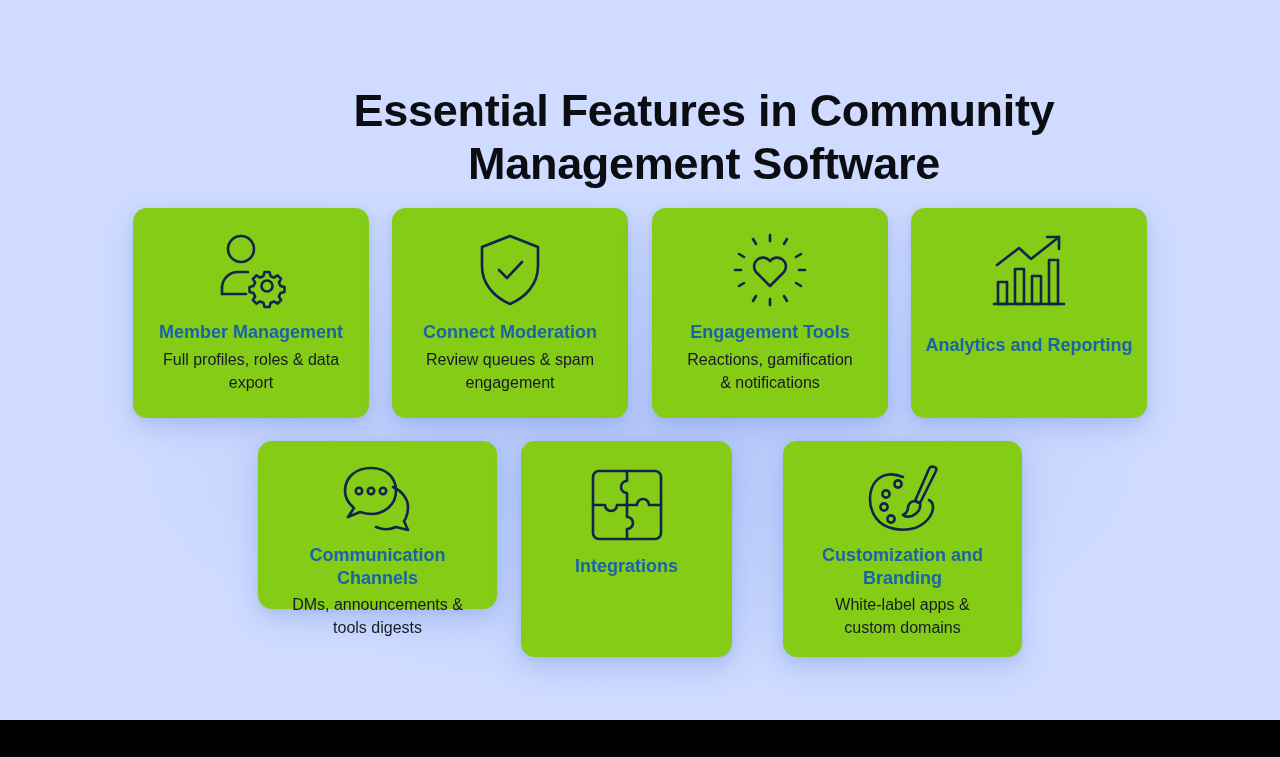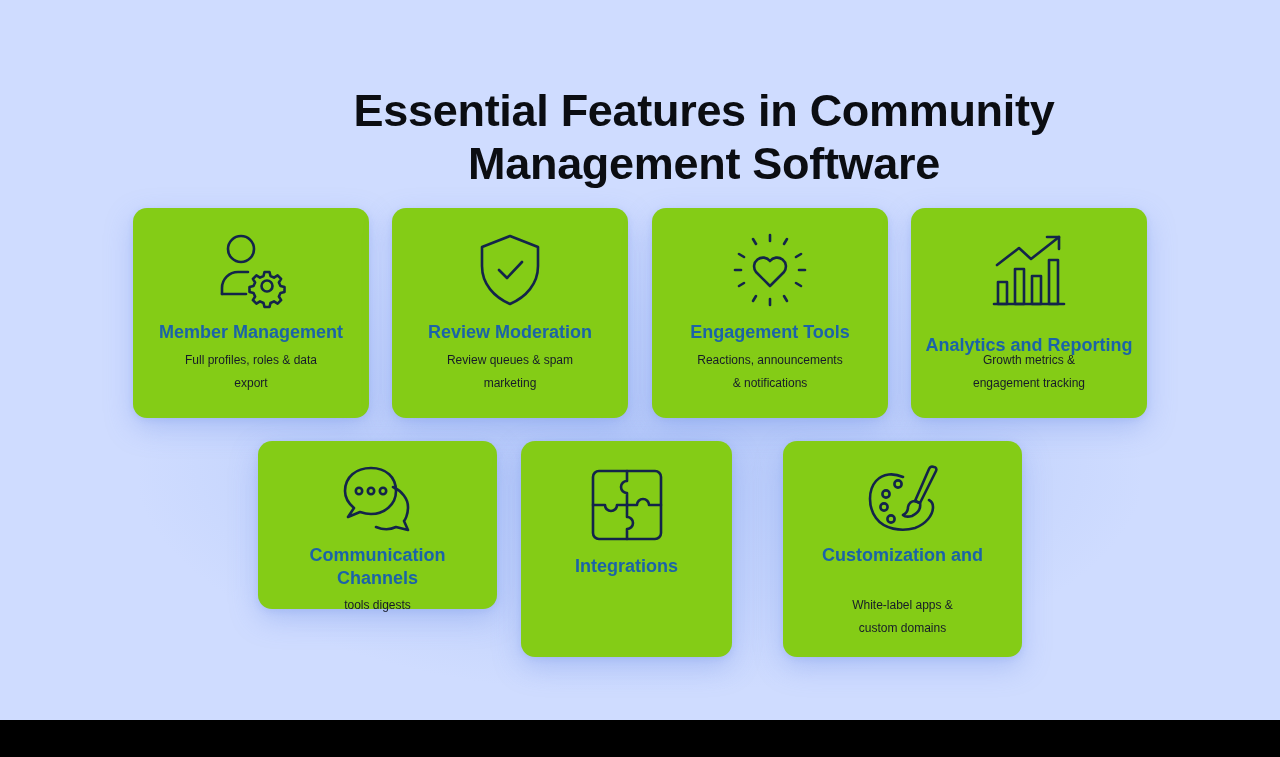--- a/index.html
+++ b/index.html
@@ -35,21 +35,21 @@
     position: absolute; left: 50%; transform: translateX(-50%);
     width: 80px; height: 80px;
   }
   .icon svg { width: 80px; height: 80px; display: block; }
   .card-title {
     position: absolute; left: 6px; right: 6px;
     color: #1b63a8; font-weight: 700; font-size: 18px; line-height: 23px;
   }
   .card-desc {
     position: absolute; left: 10px; right: 10px;
-    color: #161b29; font-size: 12px; line-height: 22.5px;
+    color: #161b29; font-size: 16px; line-height: 22.5px;
   }
 </style>
 </head>
 <body>
 
 <div class="canvas">
   <div class="glow"></div>
 
   <h1 class="title" style="margin:16px;padding-left:48px;">
     <span>Essential Features in Community</span>
@@ -75,24 +75,24 @@
     </div>
   </div>
 
   <div class="card" style="left:392px; top:208px; width:236px; height:210px;">
     <div class="icon" style="top:22px;">
       <svg viewBox="0 0 80 80" fill="none" stroke="#13244a" stroke-width="2.6" stroke-linecap="round" stroke-linejoin="round">
         <path d="M40 6 L68 17 V36 C68 54 56 67 40 74 C24 67 12 54 12 36 V17 Z"></path>
         <path d="M29 40 L37 48 L52 32"></path>
       </svg>
     </div>
-    <div class="card-title" style="top:113px;">Review Moderation</div>
+    <div class="card-title" style="top:113px;">Connect Moderation</div>
     <div class="card-desc" style="top:141px;">
       <div>Review queues &amp; spam</div>
-      <div>marketing</div>
+      <div>engagement</div>
     </div>
   </div>
 
   <div class="card" style="left:652px; top:208px; width:236px; height:210px;text-align:center;">
     <div class="icon" style="top:22px;">
       <svg viewBox="0 0 80 80" fill="none" stroke="#13244a" stroke-width="2.6" stroke-linecap="round" stroke-linejoin="round">
         <path d="M40 56 L26 42 A8.5 8.5 0 0 1 40 31 A8.5 8.5 0 0 1 54 42 Z"></path>
         <path d="M40 5 V11"></path>
           <path d="M40 69 V75"></path>
         <path d="M5 40 H11"></path>
@@ -102,59 +102,56 @@
         <path d="M23 71 L26 66"></path>
           <path d="M57 71 L54 66"></path>
         <path d="M9 24 L14 27"></path>
           <path d="M71 24 L66 27"></path>
         <path d="M9 56 L14 53"></path>
           <path d="M71 56 L66 53"></path>
       </svg>
     </div>
     <div class="card-title" style="top:113px;">Engagement Tools</div>
     <div class="card-desc" style="top:141px;">
-      <div>Reactions, announcements</div>
+      <div>Reactions, gamification</div>
       <div>&amp; notifications</div>
     </div>
   </div>
 
   <div class="card" style="left:911px; top:208px; width:236px; height:210px;">
     <div class="icon" style="top:24px;">
       <svg viewBox="0 0 80 80" fill="none" stroke="#13244a" stroke-width="2.6" stroke-linecap="round" stroke-linejoin="round">
         <path d="M5 72 H75"></path>
         <rect x="9" y="50" width="9" height="22"></rect>
         <rect x="26" y="37" width="9" height="35"></rect>
         <rect x="43" y="44" width="9" height="28"></rect>
         <rect x="60" y="28" width="9" height="44"></rect>
         <path d="M8 33 L30 16 L42 27 L70 5"></path>
         <path d="M58 5 H70 V17"></path>
       </svg>
     </div>
     <div class="card-title" style="top:113px;margin-top:13px;">Analytics and Reporting</div>
-    <div class="card-desc" style="top:141px;">
-      <div>Growth metrics &amp;</div>
-      <div>engagement tracking</div>
-    </div>
   </div>
 
   <div class="card" style="left:258px; top:441px; width:239px; height:168px;">
     <div class="icon" style="top:22px;">
       <svg viewBox="0 0 80 80" fill="none" stroke="#13244a" stroke-width="2.6" stroke-linecap="round" stroke-linejoin="round">
         <path d="M55 24 C64 28 70 36 70 44 C70 52 67 57 66 58 L70 67 L58 64 C52 67 45 67 38 64"></path>
         <path d="M33 5 C48 5 58 14 58 28 C58 42 46 51 33 51 C28 51 25 50 22 49 L10 54 L16 45 C10 40 7 34 7 28 C7 14 18 5 33 5 Z"></path>
         <circle cx="21" cy="28" r="3.2"></circle>
         <circle cx="33" cy="28" r="3.2"></circle>
         <circle cx="45" cy="28" r="3.2"></circle>
       </svg>
     </div>
     <div class="card-title" style="top:103px;">
       <div>Communication</div>
       <div>Channels</div>
     </div>
     <div class="card-desc" style="top:153px;">
+      <div>DMs, announcements &amp;</div>
       <div>tools digests</div>
     </div>
   </div>
 
   <div class="card" style="left:521px; top:441px; width:211px; height:216px;">
     <div class="icon" style="top:24px;">
       <svg viewBox="0 0 80 80" fill="none" stroke="#13244a" stroke-width="2.6" stroke-linecap="round" stroke-linejoin="round">
         <rect x="6" y="6" width="68" height="68" rx="6"></rect>
         <path d="M40 6 V16 A6 6 0 1 0 40 28 V40"></path>
         <path d="M40 40 V52 A6 6 0 1 1 40 64 V74"></path>
@@ -172,20 +169,21 @@
         <circle cx="23" cy="33" r="3.6"></circle>
         <circle cx="35" cy="23" r="3.6"></circle>
         <circle cx="21" cy="46" r="3.6"></circle>
         <circle cx="28" cy="58" r="3.6"></circle>
         <path d="M71 6 C73 6 74 8 73 10 L57 42 L52 40 L66 8 C67 6 69 5 71 6 Z"></path>
         <path d="M52 40 L57 42 C58 47 55 52 49 55 C45 56 42 56 40 54 C44 52 45 49 45 46 C46 42 49 40 52 40 Z"></path>
       </svg>
     </div>
     <div class="card-title" style="top:103px;">
       <div>Customization and</div>
+      <div>Branding</div>
     </div>
     <div class="card-desc" style="top:153px;">
       <div>White-label apps &amp;</div>
       <div>custom domains</div>
     </div>
   </div>
 </div>
 
 <div class="bottom-band"></div>
 

